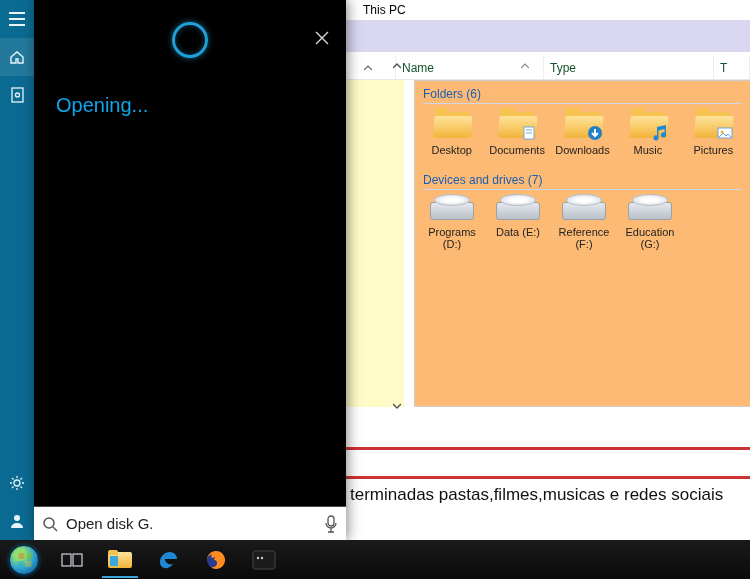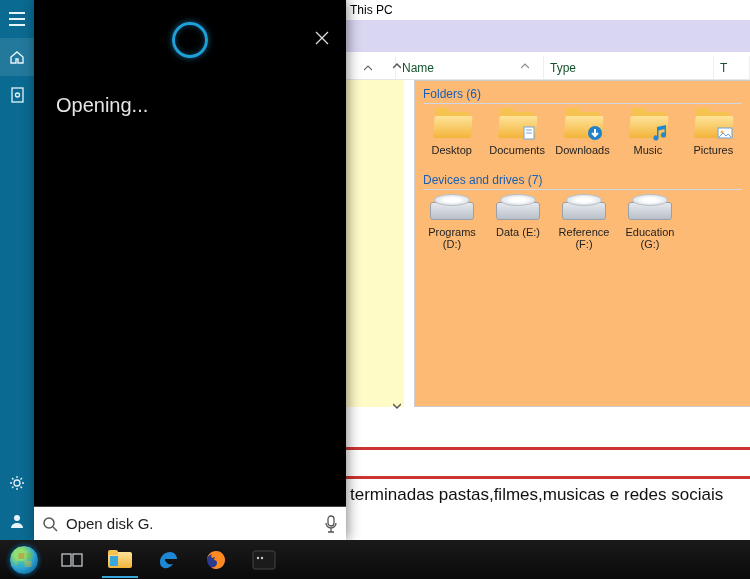--- a/index.html
+++ b/index.html
@@ -5,21 +5,21 @@
   * { margin: 0; padding: 0; box-sizing: border-box; font-family: "Segoe UI", Tahoma, sans-serif; }
   html, body { width: 750px; height: 579px; overflow: hidden; background: #fff; }
 
   
   .explorer {
     position: absolute; left: 0; top: 0; right: 0; height: 450px;
     background: #fff; border-bottom: 3px solid #c33;
   }
   .explorer-title {
     position: absolute; top: 0; left: 346px; right: 0; height: 20px;
-    font-size: 12px; padding-left: 4px; line-height: 20px; color: #000;
+    font-size: 12px; padding-left: 17px; line-height: 20px; color: #000;
   }
   .explorer-ribbon {
     position: absolute; top: 20px; left: 346px; right: 0; height: 32px;
     background: #d9d6f2;
   }
   .explorer-headers {
     position: absolute; top: 56px; left: 346px; right: 0; height: 24px;
     background: #fff; border-bottom: 1px solid #e6e6e6;
     display: flex; align-items: center; font-size: 12px; color: #14532d;
   }
@@ -87,21 +87,21 @@
   }
   .cortana-header { position: relative; height: 78px; }
   .cortana-ring { position: absolute; left: 50%; top: 22px; transform: translateX(-50%);
                   width: 36px; height: 36px; border-radius: 50%;
                   border: 3px solid #1fa0d8;
                   box-shadow: 0 0 6px rgba(40,160,220,.6), inset 0 0 6px rgba(40,160,220,.4); }
   .cortana-close { position: absolute; right: 10px; top: 24px; width: 28px; height: 28px;
                    color: #e6e6e6; display:flex; align-items:center; justify-content:center; cursor:pointer; }
   .cortana-close svg { width: 16px; height: 16px; }
   .cortana-body { flex: 1; padding: 16px 22px; }
-  .opening { color: #e5e5e5; font-size: 20px; font-weight: 300; }
+  .opening { color: #0ea5e9; font-size: 20px; font-weight: 300; }
 
   .cortana-search {
     height: 34px; background: #fff; margin: 0;
     display: flex; align-items: center; padding: 12px 8px;
     border-top: 1px solid #444;
   }
   .cortana-search .mag { color: #555; margin-right: 8px; }
   .cortana-search input {
     flex: 1; border: none; outline: none; font-size: 15px; background: transparent; color: #222;
   }

